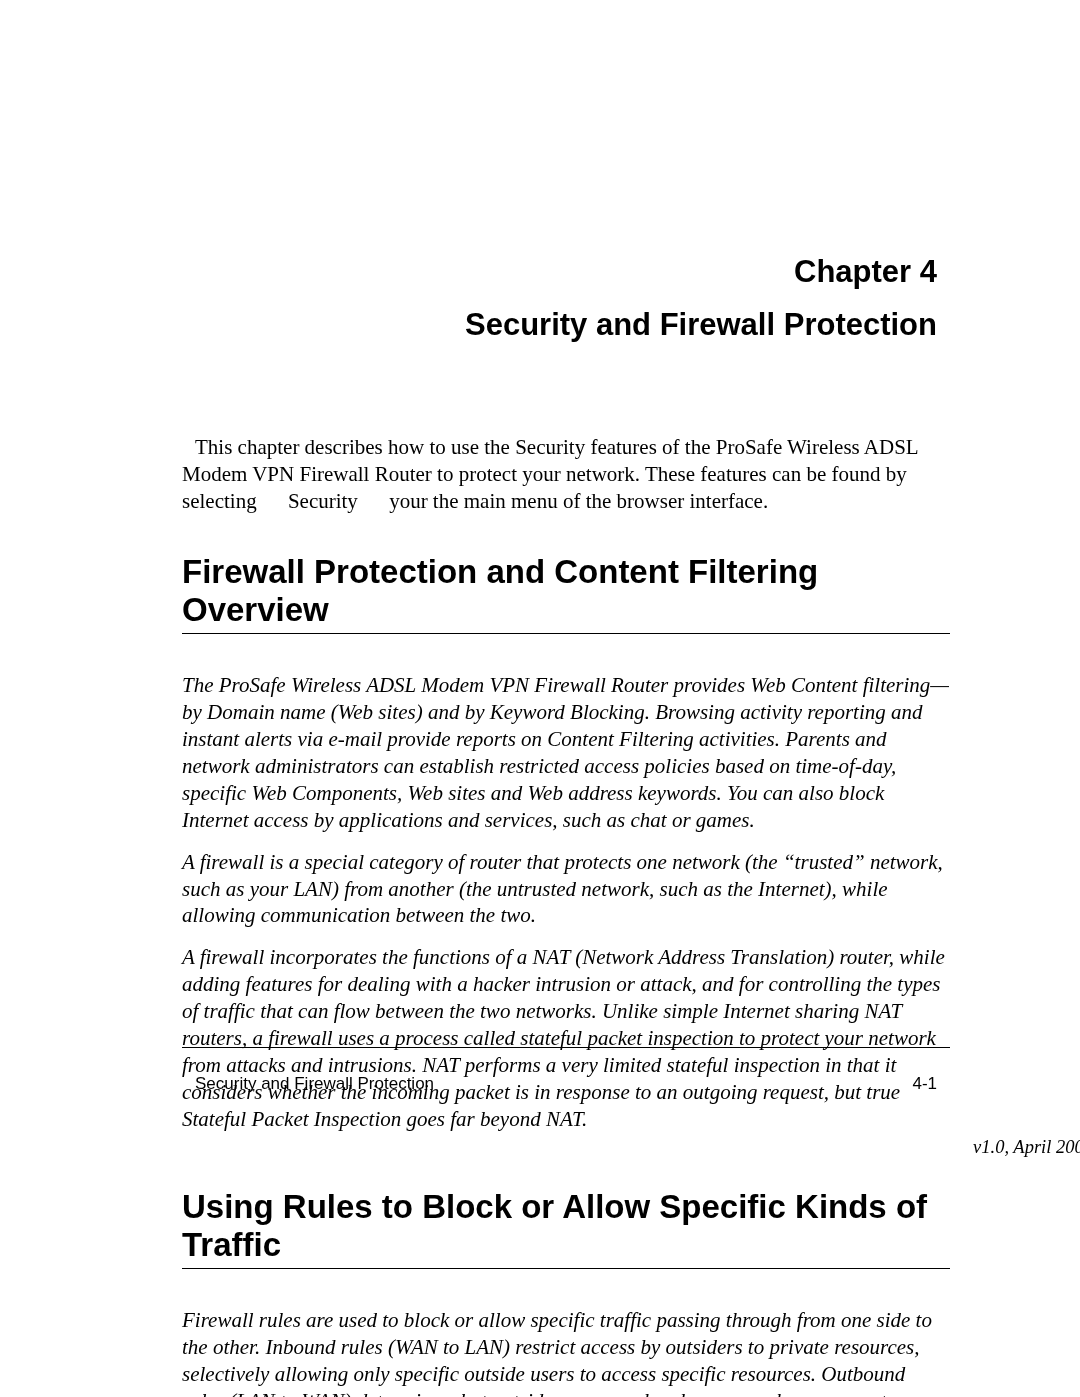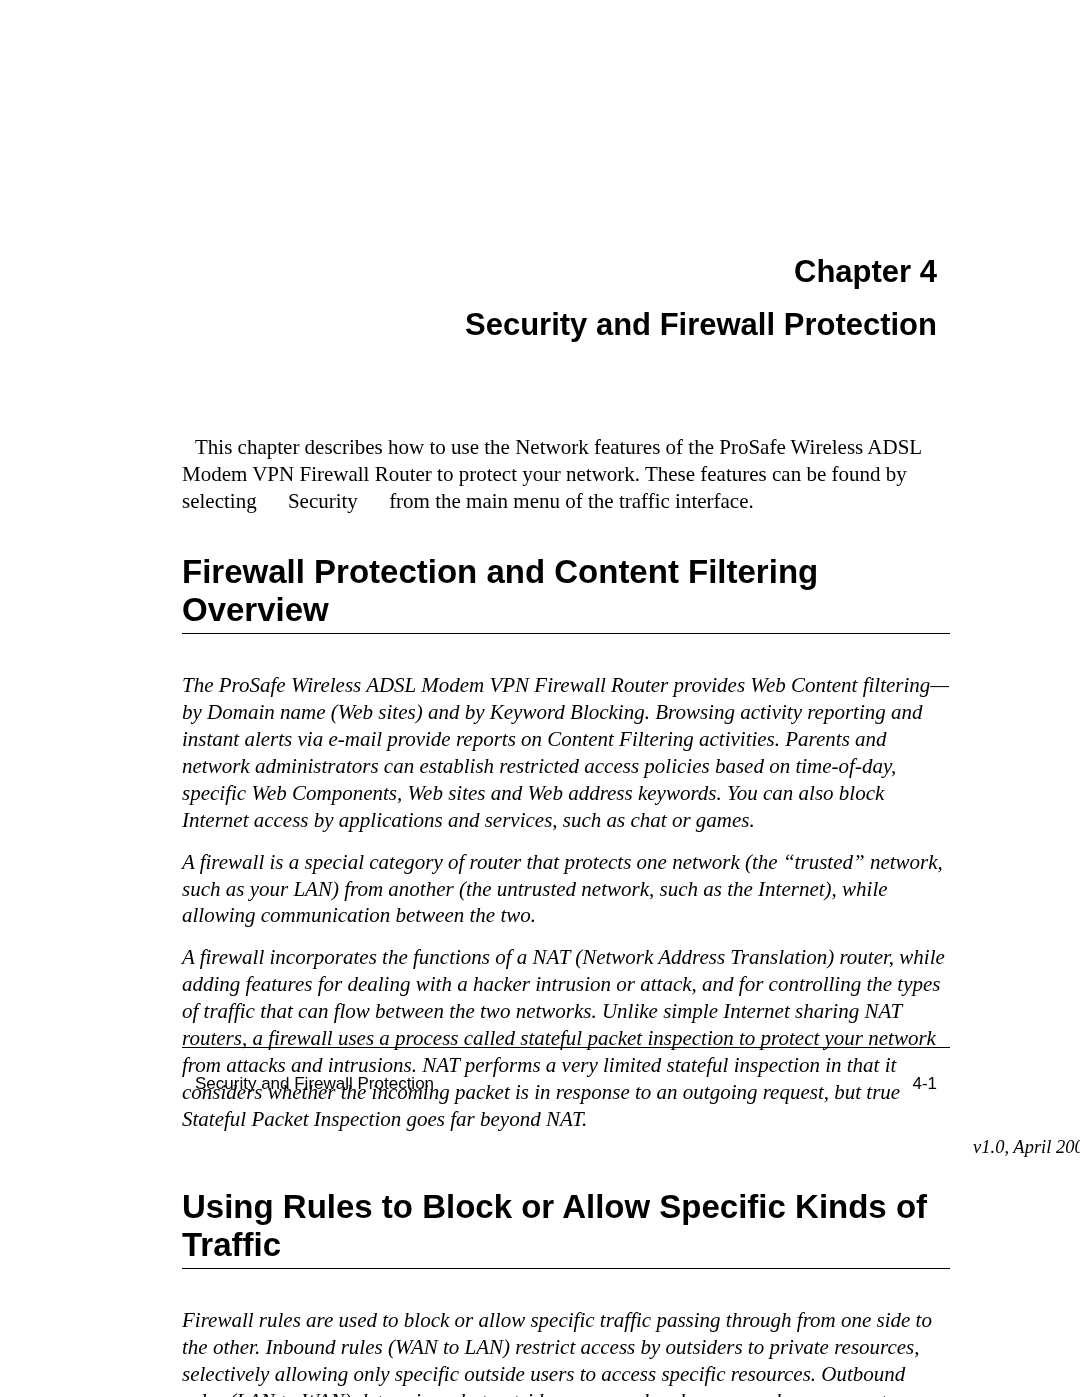--- a/index.html
+++ b/index.html
@@ -90,21 +90,21 @@
 <body>
 
 <div class="page">
 
   <div class="chapter-header">
     <div class="chapter-number">Chapter 4</div>
     <div class="chapter-title">Security and Firewall Protection</div>
   </div>
 
   <p class="intro-para">
-    <span>This chapter describes how to use the Network features of the ProSafe Wireless ADSL Modem VPN Firewall Router to protect your network. These features can be found by selecting </span><span class="bold">Security</span><span> from the main menu of the traffic interface.</span>
+    <span>This chapter describes how to use the Security features of the ProSafe Wireless ADSL Modem VPN Firewall Router to protect your network. These features can be found by selecting </span><span class="bold">Security</span><span> your the main menu of the browser interface.</span>
   </p>
 
   <h2 class="section-heading">Firewall Protection and Content Filtering Overview</h2>
 
   <p class="body-para">The ProSafe Wireless ADSL Modem VPN Firewall Router provides Web Content filtering—by Domain name (Web sites) and by Keyword Blocking. Browsing activity reporting and instant alerts via e-mail provide reports on Content Filtering activities. Parents and network administrators can establish restricted access policies based on time-of-day, specific Web Components, Web sites and Web address keywords. You can also block Internet access by applications and services, such as chat or games.</p>
   <p class="body-para">A firewall is a special category of router that protects one network (the “trusted” network, such as your LAN) from another (the untrusted network, such as the Internet), while allowing communication between the two.</p>
   <p class="body-para">A firewall incorporates the functions of a NAT (Network Address Translation) router, while adding features for dealing with a hacker intrusion or attack, and for controlling the types of traffic that can flow between the two networks. Unlike simple Internet sharing NAT routers, a firewall uses a process called stateful packet inspection to protect your network from attacks and intrusions. NAT performs a very limited stateful inspection in that it considers whether the incoming packet is in response to an outgoing request, but true Stateful Packet Inspection goes far beyond NAT.</p>
 
   <div class="section-gap"></div>
 

